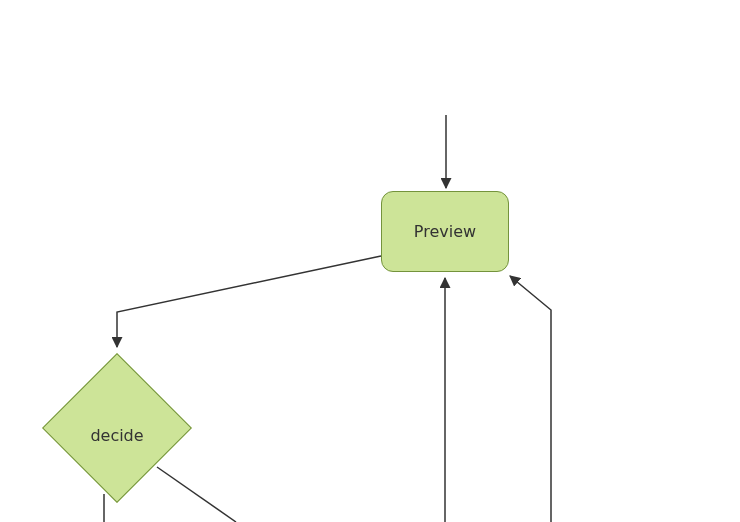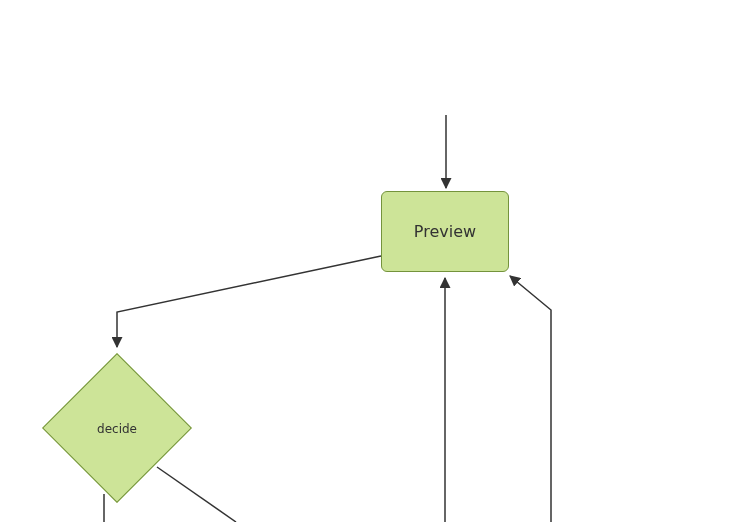--- a/index.html
+++ b/index.html
@@ -29,21 +29,21 @@
     box-sizing: border-box;
     background: #cde498;
     border: 1px solid #74933c;
     display: flex;
     align-items: center;
     justify-content: center;
     font-size: 16px;
     text-align: center;
   }
   .node.rect { border-radius: 0; }
-  .node.rounded { border-radius: 6px; }
+  .node.rounded { border-radius: 12px; }
   .node-enter {
     left: 286px;
     top: 31px;
     width: 321px;
     height: 84px;
   }
   .node-preview {
     left: 381px;
     top: 191px;
     width: 128px;
@@ -63,27 +63,27 @@
     width: 106px;
     height: 106px;
     background: #cde498;
     border: 1px solid #74933c;
     transform: rotate(45deg);
     box-sizing: border-box;
   }
   .diamond-label {
     position: absolute;
     left: 0;
-    top: 0;
+    top: 7px;
     width: 150px;
     height: 153px;
     display: flex;
     align-items: center;
     justify-content: center;
-    font-size: 12px;
+    font-size: 16px;
   }
 </style>
 </head>
 <body>
 
 <div class="canvas">
 
   <svg class="edges" viewBox="0 0 740 522" xmlns="http://www.w3.org/2000/svg">
     <defs>
       <marker id="arrowhead" viewBox="0 0 10 10" refX="9" refY="5" markerWidth="11" markerHeight="11" markerUnits="userSpaceOnUse" orient="auto">

